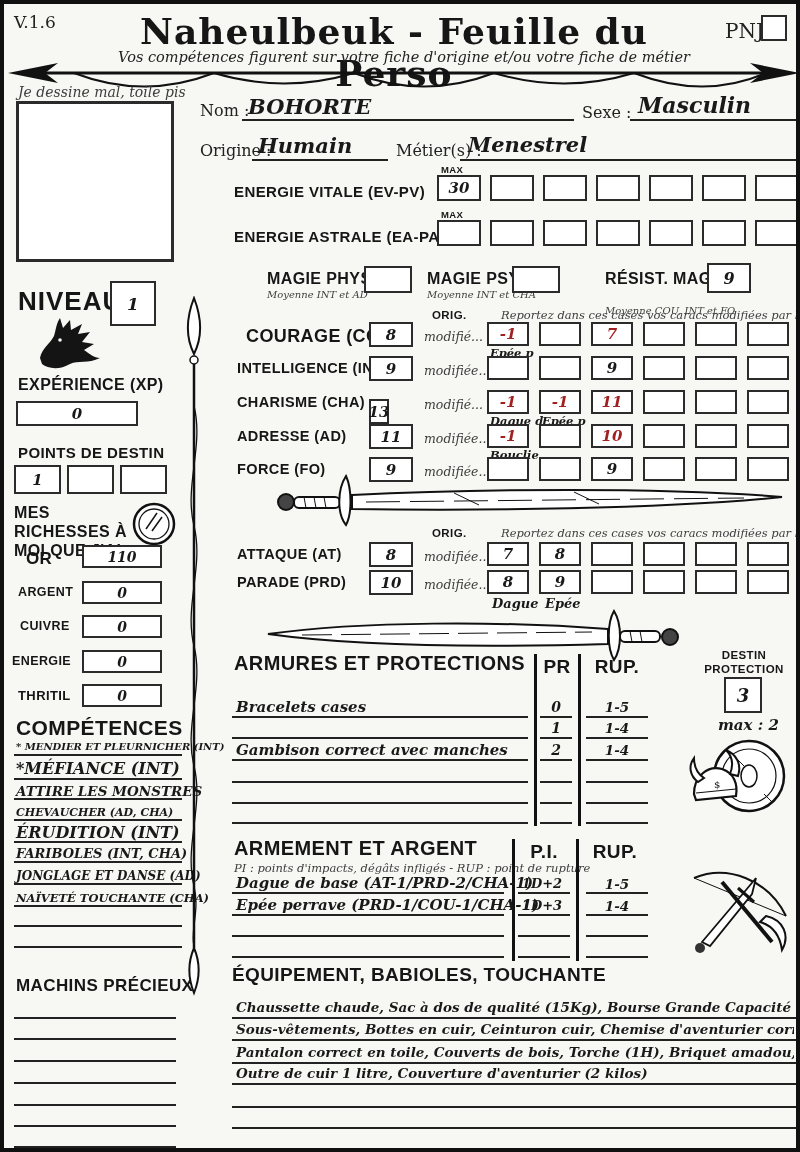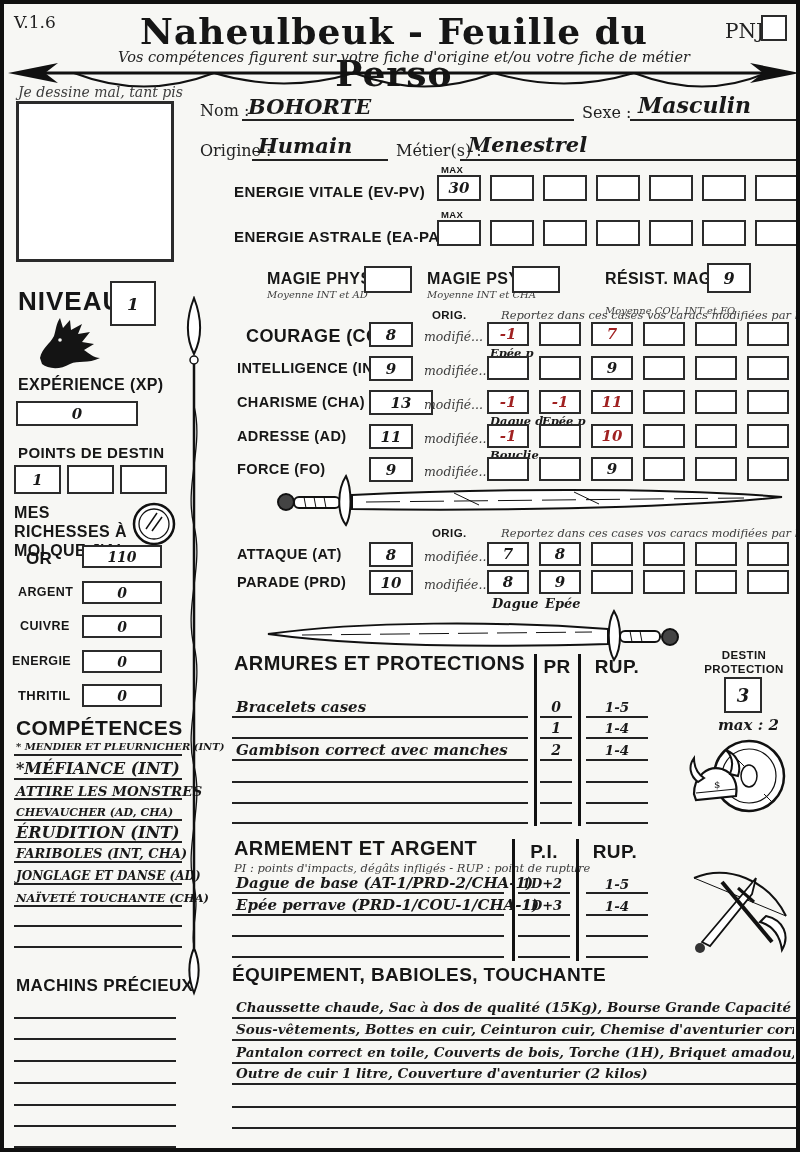--- a/index.html
+++ b/index.html
@@ -37,21 +37,21 @@
       <path d="M70,13 Q140,40 210,13"></path>
       <path d="M210,13 Q280,34 350,13"></path>
       <path d="M350,13 Q420,40 490,13"></path>
       <path d="M490,13 Q560,34 630,13"></path>
       <path d="M630,13 Q700,40 762,13"></path>
     </g>
     <path d="M4,13 L54,3 L41,13 L54,23 Z" fill="#111"></path>
     <path d="M796,13 L746,3 L759,13 L746,23 Z" fill="#111"></path>
   </svg>
 
-  <div class="cal" style="left:14px;top:80px;font-size:14px">Je dessine mal, tant pis</div>
+  <div class="cal" style="left:14px;top:80px;font-size:14px">Je dessine mal, toile pis</div>
   <div class="box" style="left:12px;top:97px;width:158px;height:161px;border-width:3px"></div>
 
   <div class="ser" style="left:196px;top:97px;font-size:16px">Nom :</div>
   <div class="handabs" style="left:244px;top:90px;font-size:21px">BOHORTE</div>
   <div class="ul" style="left:238px;top:115px;width:332px"></div>
   <div class="ser" style="left:578px;top:99px;font-size:16px">Sexe :</div>
   <div class="handabs" style="left:634px;top:88px;font-size:22px">Masculin</div>
   <div class="ul" style="left:626px;top:115px;width:166px"></div>
 
   <div class="ser" style="left:196px;top:137px;font-size:16px">Origine :</div>
@@ -109,21 +109,21 @@
   <div class="box hand" style="left:365px;top:352px;width:44px;height:25px;font-size:15px">9</div>
   <div class="cal" style="left:420px;top:359px;font-size:12.5px">modifiée...</div>
   <div class="box cell hand" style="left:483px;top:352px"></div>
   <div class="box cell hand" style="left:535px;top:352px"></div>
   <div class="box cell hand" style="left:587px;top:352px">9</div>
   <div class="box cell hand" style="left:639px;top:352px"></div>
   <div class="box cell hand" style="left:691px;top:352px"></div>
   <div class="box cell hand" style="left:743px;top:352px"></div>
 
   <div class="hd" style="left:233px;top:390px;font-size:14.5px">CHARISME (CHA)</div>
-  <div class="box hand" style="left:365px;top:386px;width:64px;height:25px;font-size:15px">13</div>
+  <div class="box hand" style="left:365px;top:395px;width:20px;height:25px;font-size:15px">13</div>
   <div class="cal" style="left:420px;top:393px;font-size:12.5px">modifié...</div>
   <div class="box cell hand red" style="left:483px;top:386px">-1</div>
   <div class="box cell hand red" style="left:535px;top:386px">-1</div>
   <div class="box cell hand red" style="left:587px;top:386px">11</div>
   <div class="box cell hand" style="left:639px;top:386px"></div>
   <div class="box cell hand" style="left:691px;top:386px"></div>
   <div class="box cell hand" style="left:743px;top:386px"></div>
   <div class="handabs" style="left:486px;top:410px;font-size:11.5px">Dague d</div>
   <div class="handabs" style="left:538px;top:410px;font-size:11.5px">Epée p</div>
 

